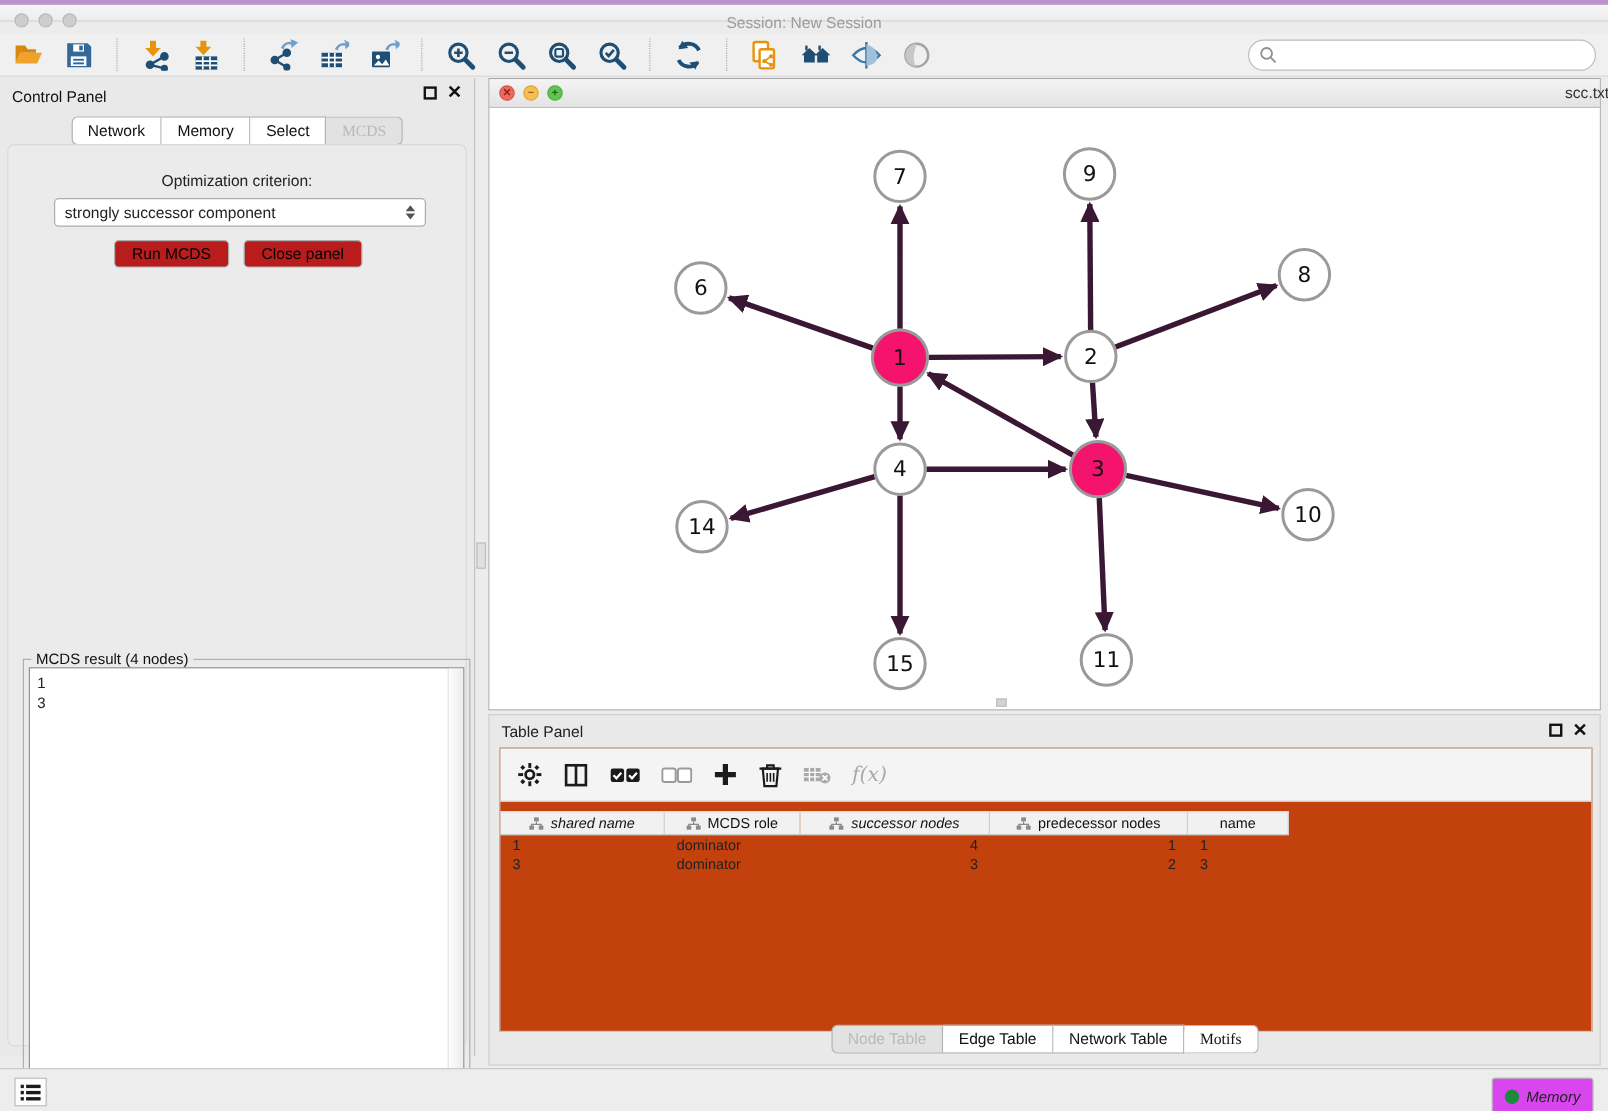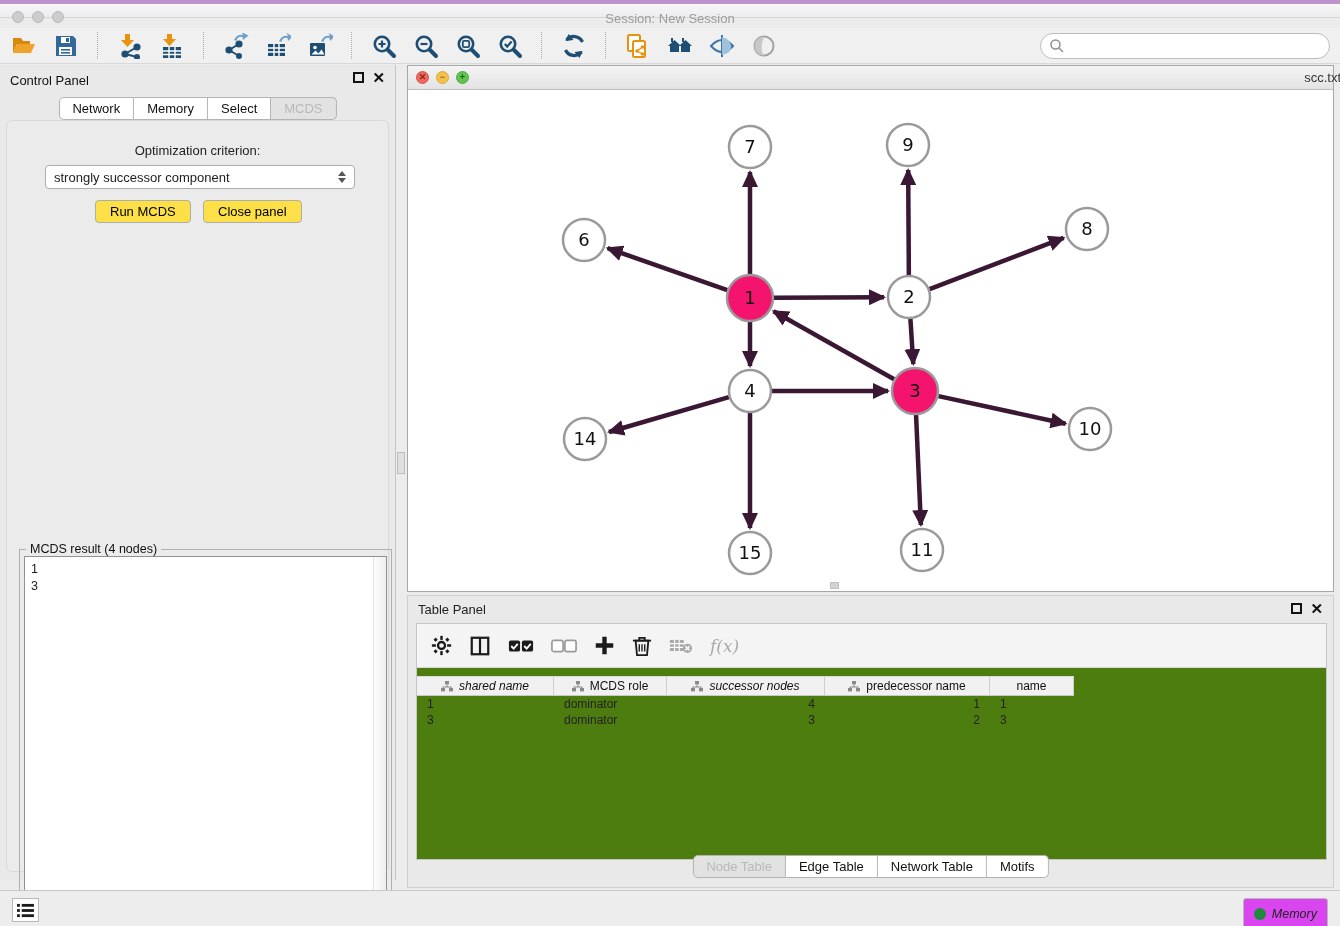--- a/index.html
+++ b/index.html
@@ -52,38 +52,38 @@
   .float-ico { width:11px; height:11px; border:2px solid #111; display:inline-block; }
   .close-ico { font-size:15px; font-weight:bold; color:#111; line-height:11px; }
 
   .tabbar { display:flex; }
   #cp-tabbar { left:50%; transform:translateX(-50%); top:32px; }
   .tab {
     padding:3px 13px; background:#fff; border:1px solid #b3b3b3; border-left:none;
     font-size:13px; color:#111; white-space:nowrap;
   }
   .tab:first-child { border-left:1px solid #b3b3b3; border-radius:5px 0 0 5px; }
-  .tab:last-child { border-radius:0 5px 5px 0; }
+  .tab:last-child { border-radius:0 5px 5px 0;font-family:Liberation Serif, serif; }
   .tab.active { background:#e2e2e2; color:#b9b9b9; }
 
   #cp-content {
     left:6px; top:55px; width:383px; height:752px;
     background:#ebebeb; border:1px solid #d9d9d9; border-radius:6px;
   }
   #opt-label { width:100%; text-align:center; top:22px; font-size:13px; }
   #opt-select {
     left:38px; top:44px; width:310px; height:24px; background:#fff;
     border:1px solid #adadad; border-radius:4px;
     display:flex; align-items:center; padding:0 8px; font-size:13px;
   }
   #opt-stepper { margin-left:auto; display:flex; flex-direction:column; gap:2px; }
   .tri-up { width:0;height:0;border-left:4px solid transparent;border-right:4px solid transparent;border-bottom:5px solid #555; }
   .tri-dn { width:0;height:0;border-left:4px solid transparent;border-right:4px solid transparent;border-top:5px solid #555; }
   .btn {
-    background:#fde047; border:1px solid #adadad; border-radius:4px; height:23px;
+    background:#b91c1c; border:1px solid #adadad; border-radius:4px; height:23px;
     font-size:13px; padding:0 14px; font-family:"Liberation Sans",sans-serif;
   }
   #run-btn { left:88px; top:79px; }
   #close-btn { left:196px; top:79px; }
 
   #mcds-fieldset {
     left:12px; top:428px; width:373px; height:381px;
     border:1px solid #b0b0b0;
   }
   #mcds-legend {
@@ -130,21 +130,21 @@
     background:#e0e0e0; border:1px solid #bdbdbd; }
 
   
   #table-panel {
     left:407px; top:595px; width:927px; height:293px;
     background:#e9e9e9; border:1px solid #cfcfcf;
   }
   #tp-title { left:10px; top:6px; font-size:13px; }
   #tp-inner {
     left:8px; top:27px; width:911px; height:237px;
-    background:#4d7c0f; border:1px solid #c6c6c6;
+    background:#c2410c; border:1px solid #c6c6c6;
   }
   #tp-toolbar {
     left:0; top:0; width:100%; height:44px; background:#f4f4f4;
     border-bottom:1px solid #d9d9d9;
     display:flex; align-items:center; gap:17px; padding:0 14px;
   }
   .tpi { display:flex; align-items:center; justify-content:center; }
   #tp-fx { font-family:"DejaVu Serif",serif; font-style:italic; font-size:17px; color:#a9a9a9; }
   #tp-headrow { left:0; top:52px; width:100%; height:20px; display:flex; }
   .th {
@@ -552,21 +552,21 @@
           </svg>
           <span>successor nodes</span>
         </div>
         <div class="th" style="width: 165px;">
           <svg width="12" height="11" viewBox="0 0 12 11" fill="#8a8a8a">
             <rect x="4" y="0" width="4" height="3.4"></rect>
             <rect x="0" y="7" width="4" height="3.4"></rect>
             <rect x="8" y="7" width="4" height="3.4"></rect>
             <path d="M5.5 3.4h1v2h-1zM1.5 5.4h9v1h-9zM1.5 5.4h1v2h-1zM9.5 5.4h1v2h-1z"></path>
           </svg>
-          <span>predecessor name</span>
+          <span>predecessor nodes</span>
         </div>
         <div class="th" style="width: 84px;">
           <span>name</span>
         </div>
       </div>
     <div id="tp-body" class="abs">
         <div class="tr">
           <div class="td" style="width: 137px; text-align: left;">1</div>
           <div class="td" style="width: 113px; text-align: left;">dominator</div>
           <div class="td" style="width: 158px; text-align: right;">4</div>

